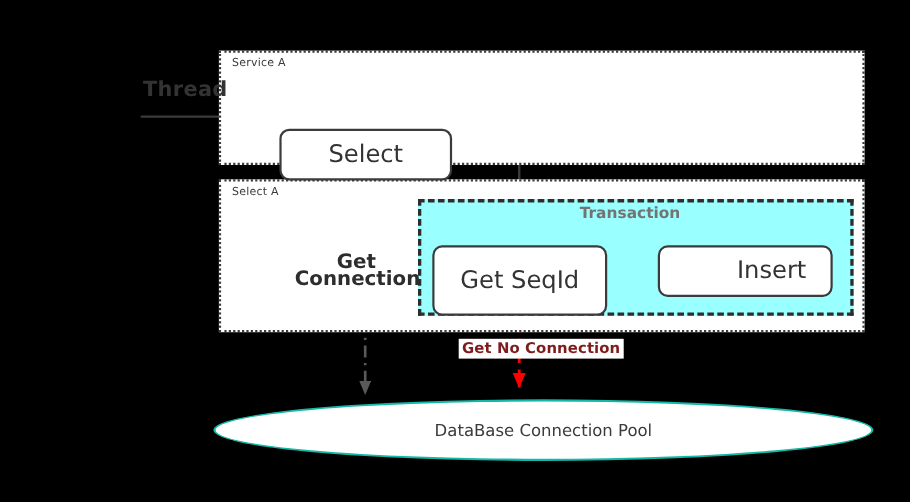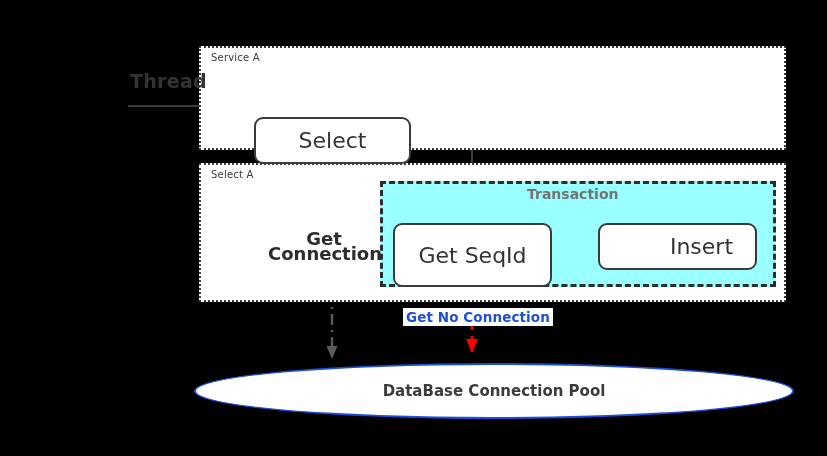--- a/index.html
+++ b/index.html
@@ -67,37 +67,38 @@
     font-size:19px;
     letter-spacing:.3px;
   }
   .lbl-getconn{
     color:#2d2d2d;
     font-size:18px;
     text-align:center;
     line-height:15px;
   }
   .lbl-nocon{
-    color:#1d4ed8;
+    color:#7f1d1d;
     background:#ffffff;
     font-size:13.5px;
     padding:1px 3px;
     letter-spacing:.1px;
+    margin-left:14px;
   }
 
   
   .pool{
     position:absolute;
     background:#ffffff;
-    border:2px solid #1d4ed8;
+    border:2px solid #14b8a6;
     border-radius:50%;
     box-sizing:border-box;
     display:flex;align-items:center;justify-content:center;
     color:#3b3b3b;
-    font-weight:bold;
+    font-weight:normal;
     font-size:15px;
     white-space:nowrap;
   }
 </style>
 </head>
 <body>
 
 <div id="stage">
 
   <svg id="svg-layer" viewBox="0 0 827 456" xmlns="http://www.w3.org/2000/svg">

